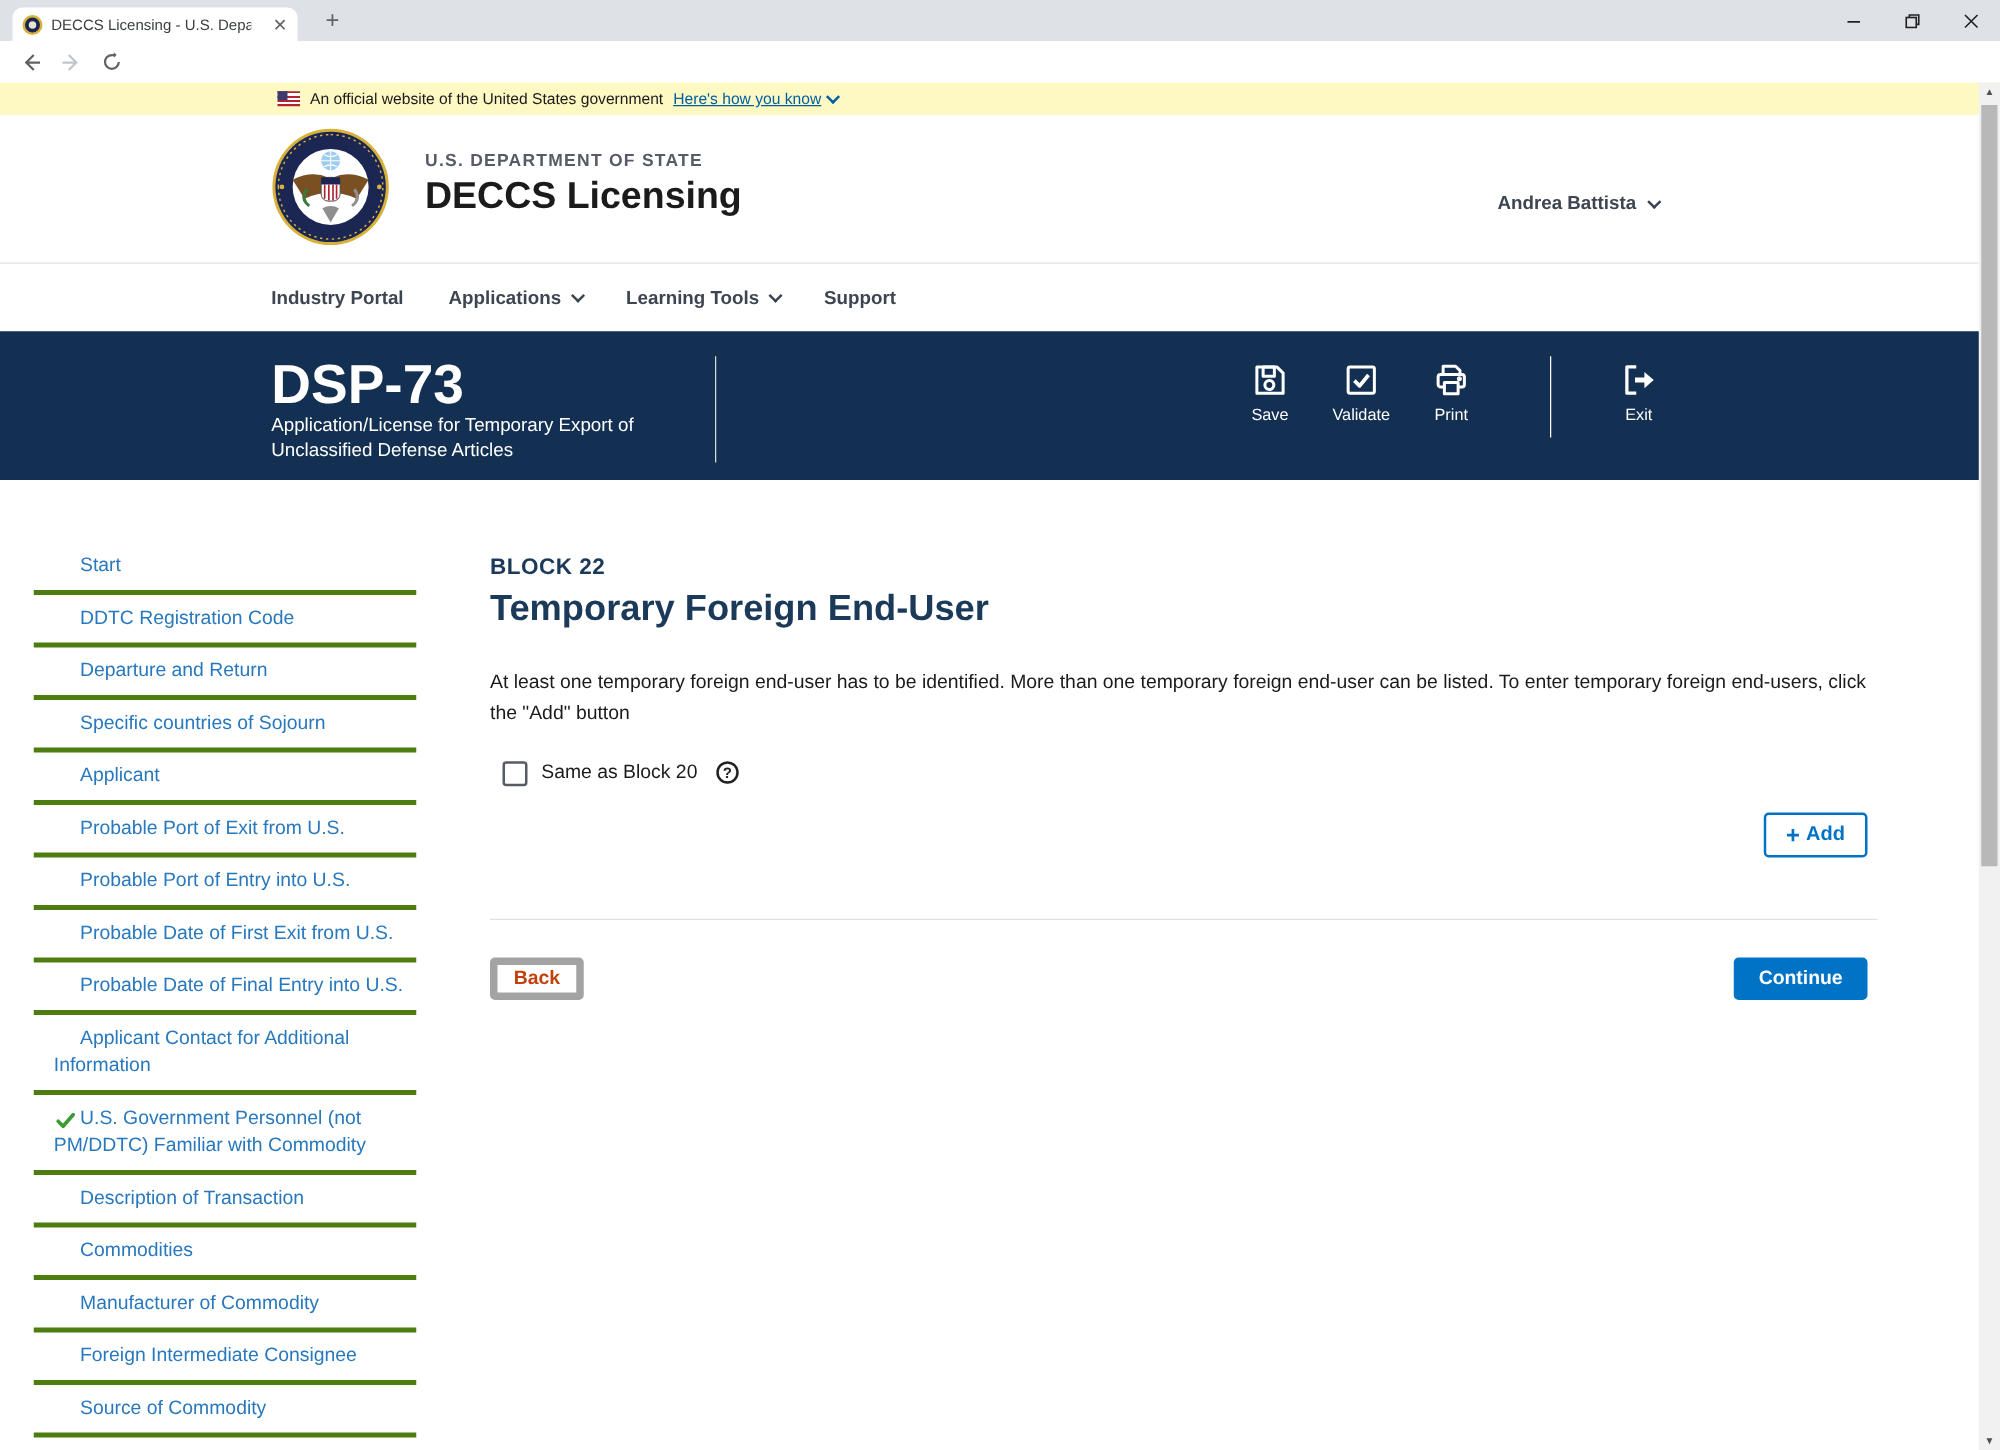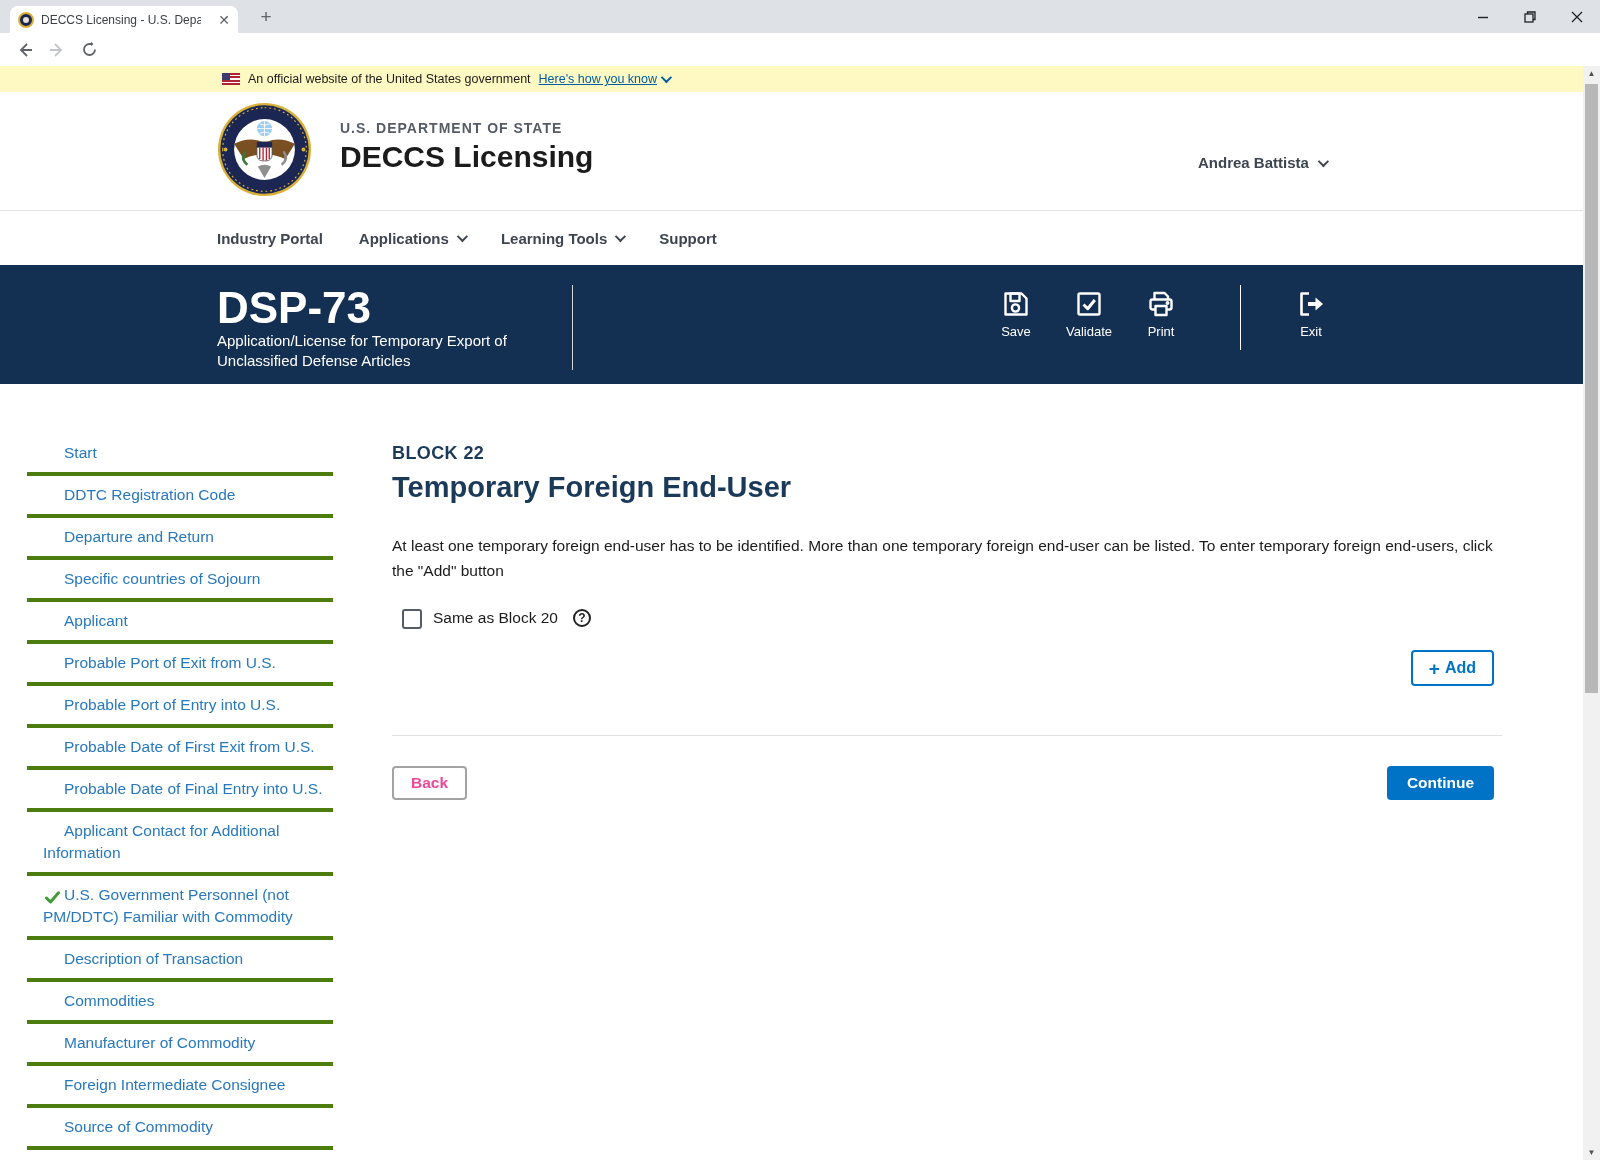--- a/index.html
+++ b/index.html
@@ -80,21 +80,21 @@
   .checkbox { width:20px; height:20px; border:2px solid #565c65; border-radius:3px; background:#fff; }
   .cb-label { font-size:15.5px; color:#1b1b1b; }
   .q-icon { width:18px; height:18px; border:2px solid #222; border-radius:50%; font-size:12px; font-weight:700;
     color:#222; display:flex; align-items:center; justify-content:center; margin-left:4px; }
   .add-btn { position:absolute; right:8px; top:207px; height:36px; padding:0 16px; background:#fff;
     border:2px solid #0173c6; border-radius:4px; color:#0173c6; font-size:16px; font-weight:700;
     display:flex; align-items:center; gap:5px; font-family:inherit; }
   .add-plus { font-size:19px; font-weight:700; line-height:1; }
   .hr { position:absolute; left:0; top:292px; width:1110px; height:1px; background:#dfe1e2; }
   .back-btn { position:absolute; left:0; top:323px; width:75px; height:34px; background:#fff;
-    border:2px solid #a3a3a3; border-radius:4px; color:#ec4899; font-size:15.5px; font-weight:700; font-family:inherit; }
+    border:6px solid #a3a3a3; border-radius:4px; color:#c2410c; font-size:15.5px; font-weight:700; font-family:inherit; }
   .continue-btn { position:absolute; right:8px; top:323px; width:107px; height:34px; background:#0173c6;
     border:none; border-radius:4px; color:#fff; font-size:15.5px; font-weight:700; font-family:inherit; }
 
   
   .scrollbar { position:absolute; right:0; top:66px; width:17px; height:1094px; background:#f1f1f1; z-index:50; }
   .sb-arrow { position:absolute; left:0; width:17px; height:15px; color:#505050; font-size:8px;
     display:flex; align-items:center; justify-content:center; }
   .sb-thumb { position:absolute; left:2px; top:18px; width:13px; height:609px; background:#b8b8b8; }
 </style>
 </head>

